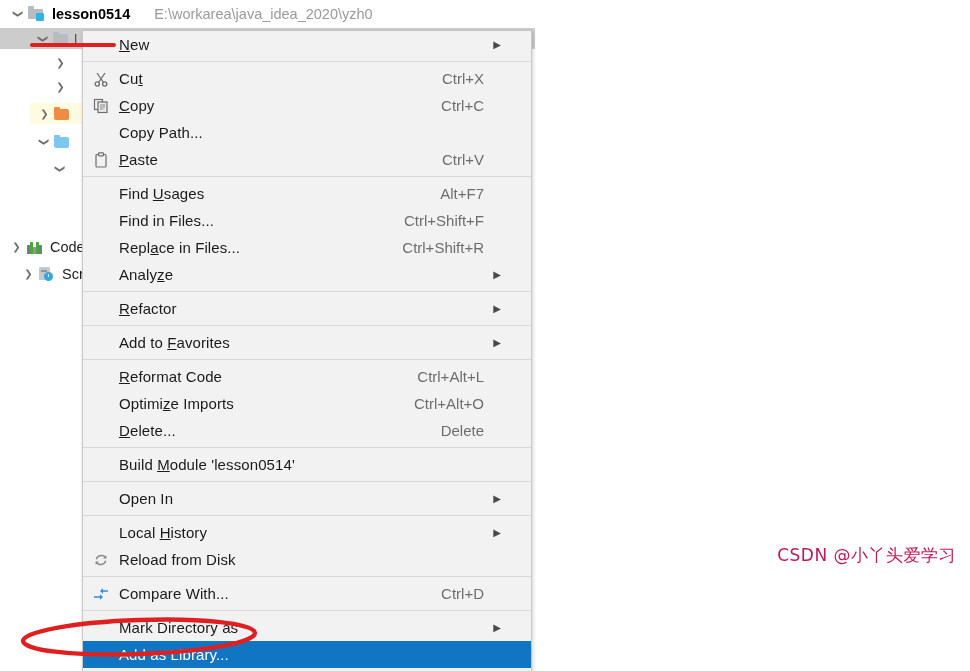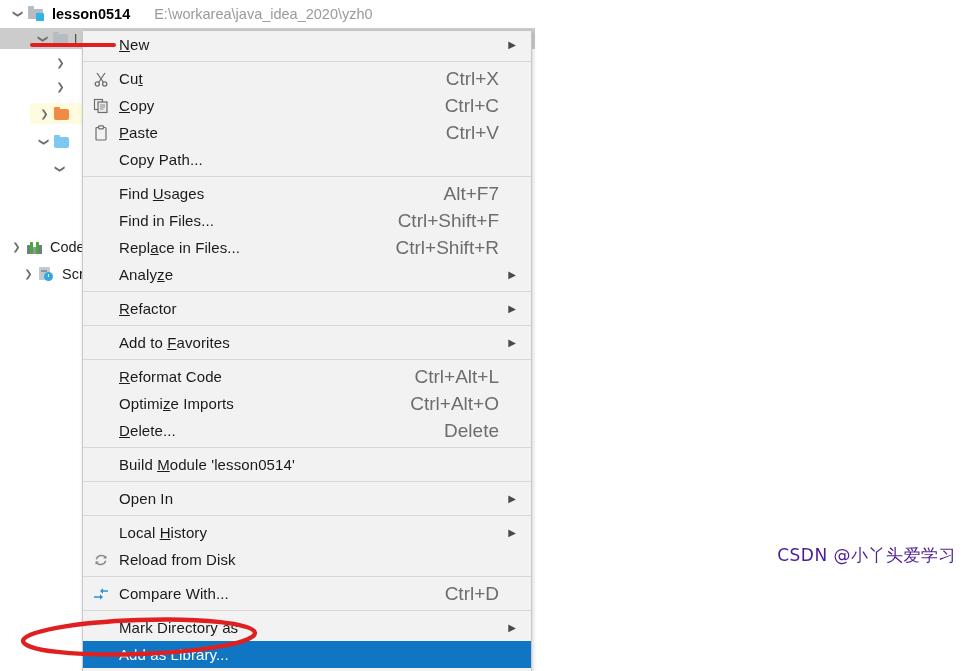--- a/index.html
+++ b/index.html
@@ -70,29 +70,29 @@
     background: #f2f2f2;
     border: 1px solid #c8c8c8;
     border-top: none;
     box-shadow: 1px 1px 4px rgba(0,0,0,0.18);
     padding: 0;
   }
   .mi {
     position: relative; height: 27px;
     display: flex; align-items: center;
     font-size: 15px; color: #1a1a1a;
-    padding: 0 10px 0 0;
+    padding: 0 25px 0 0;
     cursor: default;
   }
   .mi .gutter {
     width: 36px; flex: 0 0 36px; height: 100%;
     display: flex; align-items: center; justify-content: center;
   }
   .mi .lbl { flex: 1 1 auto; white-space: nowrap; letter-spacing: 0.1px; }
-  .mi .acc { color: #6d6d6d; font-size: 19px; padding-right: 4px; white-space: nowrap; }
+  .mi .acc { color: #6d6d6d; font-size: 15px; padding-right: 4px; white-space: nowrap; }
   .mi .arrow { width: 18px; flex: 0 0 18px; text-align: center; color: #4a4a4a; font-size: 10px; }
   .mi .arrow::before { content: "\25B6"; }
   .mi .arrow.none::before { content: ""; }
   .mi.highlight { background: #1075c2; color: #ffffff; }
   .mi.highlight .acc { color: #e3eef8; }
   .mi.highlight .arrow { color: #ffffff; }
   .msep { height: 1px; background: #d7d7d7; margin: 3px 0 3px 0; }
   u { text-decoration: underline; text-underline-offset: 1px; }
 
   
@@ -103,21 +103,21 @@
   .anno { position: absolute; pointer-events: none; }
   #anno-line {
     left: 30px; top: 43px; width: 86px; height: 4px;
     background: #e02020; border-radius: 2px;
   }
   #anno-ellipse { left: 18px; top: 616px; width: 242px; height: 42px; }
 
   
   #watermark {
     position: absolute; right: 14px; bottom: 9px;
-    color: #4c1d95; font-size: 17px;
+    color: #be185d; font-size: 17px;
     font-family: "DejaVu Sans", sans-serif;
     letter-spacing: 0.5px;
     white-space: nowrap;
   }
 </style>
 </head>
 <body>
 
 <div id="root">
 
@@ -220,36 +220,36 @@
               <rect x="5" y="4" width="9" height="10.5" fill="#e9e9e9" stroke="#6e6e6e" stroke-width="1.2"></rect>
               <path d="M7 7h5 M7 9h5 M7 11h3.5" stroke="#8b8b8b" stroke-width="1"></path>
             </svg>
           </span>
         </span>
         <span class="lbl"><u>C</u>opy</span>
         <span class="acc">Ctrl+C</span>
         <span class="arrow none"></span>
       </div>
       <div class="mi">
+        <span class="gutter"></span>
+        <span class="lbl">Copy Path...</span>
+        <span class="acc"></span>
+        <span class="arrow none"></span>
+      </div>
+      <div class="mi">
         <span class="gutter">
           <span class="ic">
             <svg width="16" height="16" viewBox="0 0 16 16">
               <rect x="3" y="2.5" width="10" height="12.5" rx="1" fill="none" stroke="#6e6e6e" stroke-width="1.2"></rect>
               <rect x="5.5" y="0.8" width="5" height="3" rx="0.8" fill="#f2f2f2" stroke="#6e6e6e" stroke-width="1.2"></rect>
             </svg>
           </span>
         </span>
         <span class="lbl"><u>P</u>aste</span>
         <span class="acc">Ctrl+V</span>
-        <span class="arrow none"></span>
-      </div>
-      <div class="mi">
-        <span class="gutter"></span>
-        <span class="lbl">Copy Path...</span>
-        <span class="acc"></span>
         <span class="arrow none"></span>
       </div>
       <div class="msep"></div>
       <div class="mi">
         <span class="gutter"></span>
         <span class="lbl">Find <u>U</u>sages</span>
         <span class="acc">Alt+F7</span>
         <span class="arrow none"></span>
       </div>
       <div class="mi">

